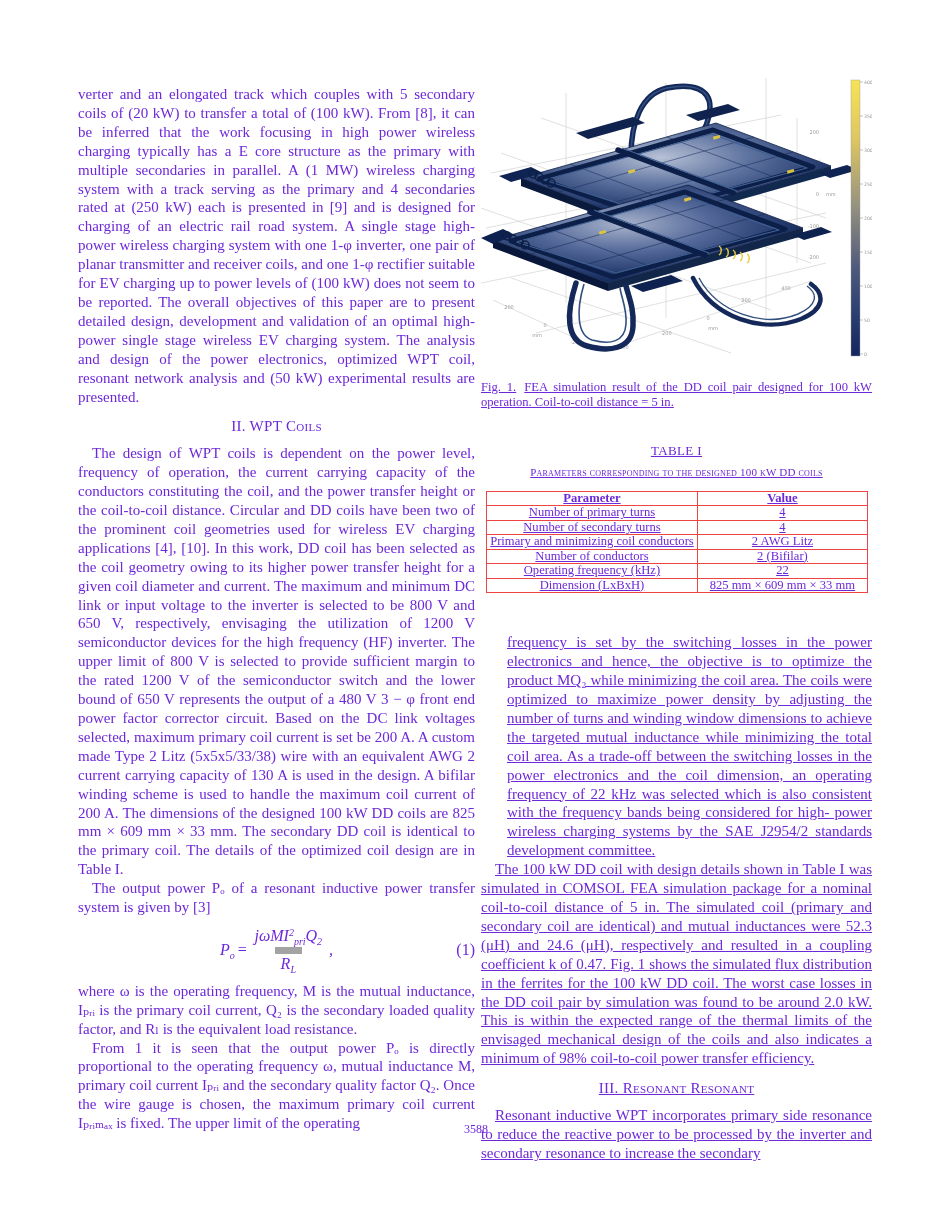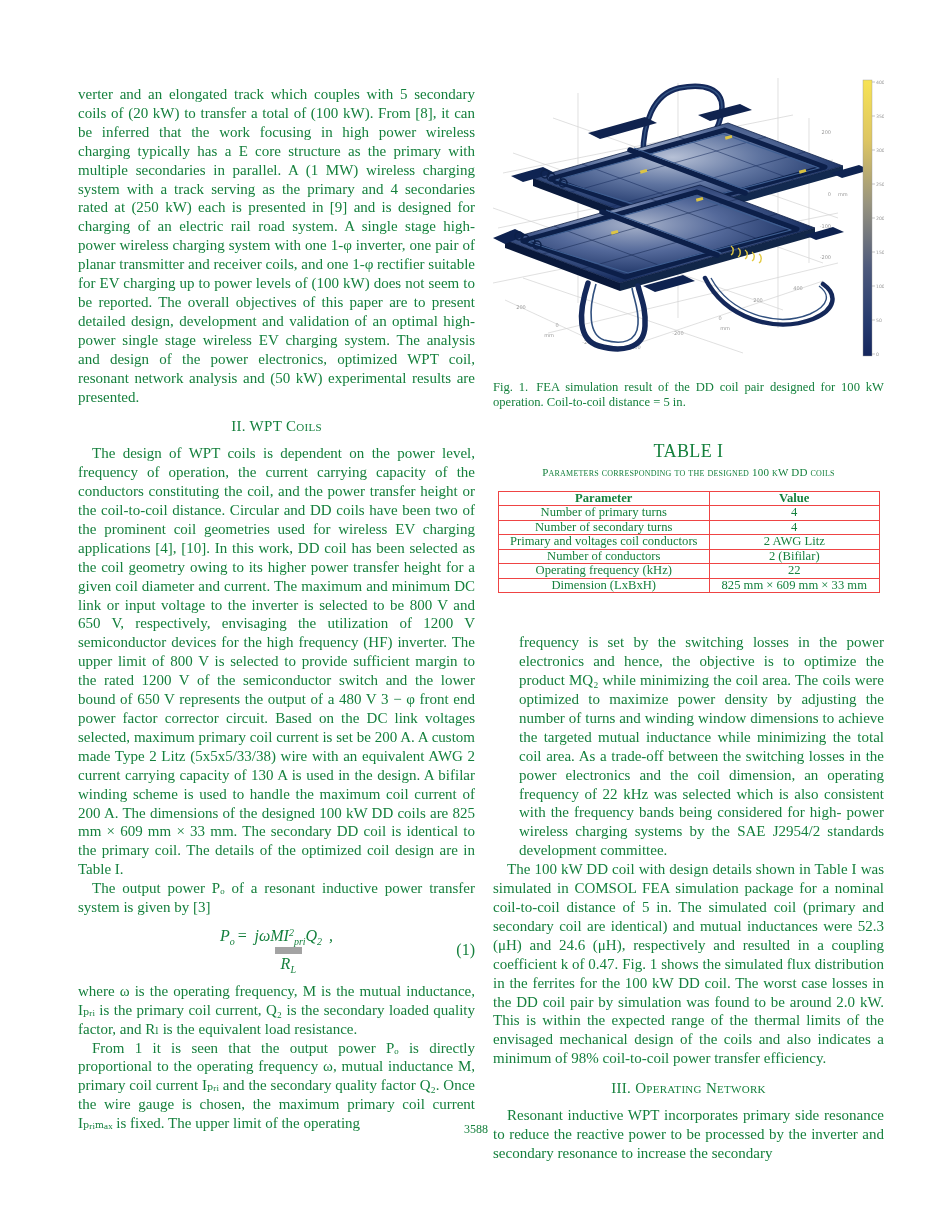--- a/index.html
+++ b/index.html
@@ -1,47 +1,47 @@
 <!DOCTYPE html>
 <html><head>
 <meta charset="utf-8">
 <style>
   html,body{margin:0;padding:0;background:#e8e8e8;}
   .page{
     position:relative;width:952px;height:1232px;background:#ffffff;
-    font-family:"Liberation Serif","DejaVu Serif",serif;color:#15803d;
+    font-family:"Liberation Serif","DejaVu Serif",serif;color:#6d28d9;
     overflow:hidden;margin:0 auto;
   }
   .col{position:absolute;font-size:15px;line-height:18.9px;text-align:justify;}
   .col-left{left:78px;top:85px;width:397px;}
-  .col-right{left:493px;top:78px;width:391px;}
+  .col-right{left:481px;top:78px;width:391px;text-decoration:underline;}
   p{margin:0;}
   p.indent{text-indent:14px;}
   .section-heading{
     text-align:center;font-variant:small-caps;letter-spacing:.3px;
     margin:11px 0 8px 0;text-indent:0;
   }
   
-  .equation{position:relative;display:flex;align-items:flex-start;justify-content:center;
+  .equation{position:relative;display:flex;align-items:center;justify-content:center;
     margin:10px 0 8px 0;font-style:italic;font-size:16px;}
   .eq-number{position:absolute;right:0;top:50%;transform:translateY(-50%);font-style:normal;}
   .frac{display:inline-flex;flex-direction:column;align-items:center;margin:0 4px;vertical-align:middle;}
   .frac .num{padding:0 3px 1px 3px;}
   .frac .den{border-top:7px solid #a3a3a3;padding:1px 6px 0 6px;}
   sup.m,sub.m{font-size:10px;line-height:0;}
   sub.m{vertical-align:-4px;}
   sup.m{vertical-align:5px;}
   .eq-lhs{margin-right:2px;}
   
   .figure-wrap{width:391px;height:296px;}
   .fig-caption{font-size:12.6px;line-height:15px;text-align:justify;margin-top:6px;}
   .fig-caption .cap-label{margin-right:8px;}
   
   .table-head{margin-top:17px;text-align:center;}
-  .table-title{font-size:18px;letter-spacing:.4px;margin-top:32px;}
+  .table-title{font-size:13px;letter-spacing:.4px;margin-top:32px;}
   .table-subtitle{font-size:11px;font-variant:small-caps;letter-spacing:.2px;margin-top:2px;}
   table.ieee{border-collapse:collapse;width:382px;margin:9px auto 0 auto;font-size:12.6px;}
   table.ieee th,table.ieee td{
     border:1px solid #ef4444;text-align:center;padding:0 3px;height:13.5px;line-height:13.5px;
     font-weight:normal;white-space:nowrap;
   }
   table.ieee th{font-weight:bold;}
   table.ieee col.c1{width:212px;}
   table.ieee col.c2{width:170px;}
   .after-table{margin-top:40px;margin-left:26px;}
@@ -289,21 +289,21 @@
       </tr>
       <tr>
         <td>Number of primary turns</td>
         <td>4</td>
       </tr>
       <tr>
         <td>Number of secondary turns</td>
         <td>4</td>
       </tr>
       <tr>
-        <td>Primary and voltages coil conductors</td>
+        <td>Primary and minimizing coil conductors</td>
         <td>2 AWG Litz</td>
       </tr>
       <tr>
         <td>Number of conductors</td>
         <td>2 (Bifilar)</td>
       </tr>
       <tr>
         <td>Operating frequency (kHz)</td>
         <td>22</td>
       </tr>
@@ -311,19 +311,19 @@
         <td>Dimension (LxBxH)</td>
         <td>825 mm × 609 mm × 33 mm</td>
       </tr>
     </tbody>
       </table>
 
     <p class="after-table">frequency is set by the switching losses in the power electronics and hence, the objective is to optimize the product MQ₂ while minimizing the coil area. The coils were optimized to maximize power density by adjusting the number of turns and winding window dimensions to achieve the targeted mutual inductance while minimizing the total coil area. As a trade-off between the switching losses in the power electronics and the coil dimension, an operating frequency of 22 kHz was selected which is also consistent with the frequency bands being considered for high- power wireless charging systems by the SAE J2954/2 standards development committee.</p>
 
     <p class="indent">The 100 kW DD coil with design details shown in Table I was simulated in COMSOL FEA simulation package for a nominal coil-to-coil distance of 5 in. The simulated coil (primary and secondary coil are identical) and mutual inductances were 52.3 (μH) and 24.6 (μH), respectively and resulted in a coupling coefficient k of 0.47. Fig. 1 shows the simulated flux distribution in the ferrites for the 100 kW DD coil. The worst case losses in the DD coil pair by simulation was found to be around 2.0 kW. This is within the expected range of the thermal limits of the envisaged mechanical design of the coils and also indicates a minimum of 98% coil-to-coil power transfer efficiency.</p>
 
-    <p class="section-heading">III. Operating Network</p>
+    <p class="section-heading">III. Resonant Resonant</p>
 
     <p class="indent">Resonant inductive WPT incorporates primary side resonance to reduce the reactive power to be processed by the inverter and secondary resonance to increase the secondary</p>
   </div>
 
   <div class="page-number">3588</div>
 </div>
 
 </body></html>

